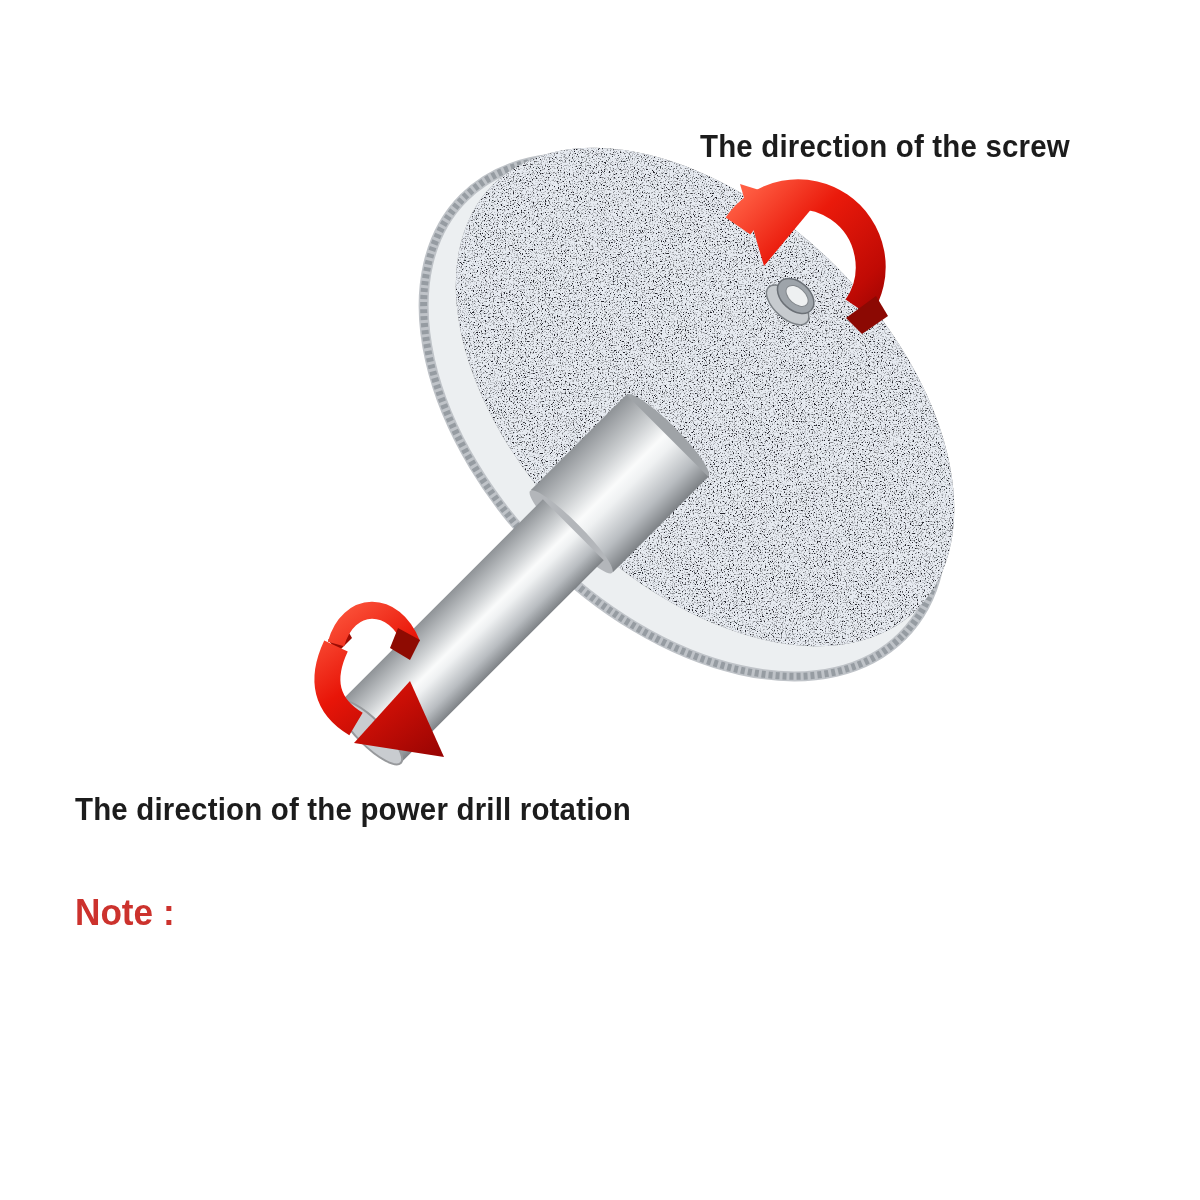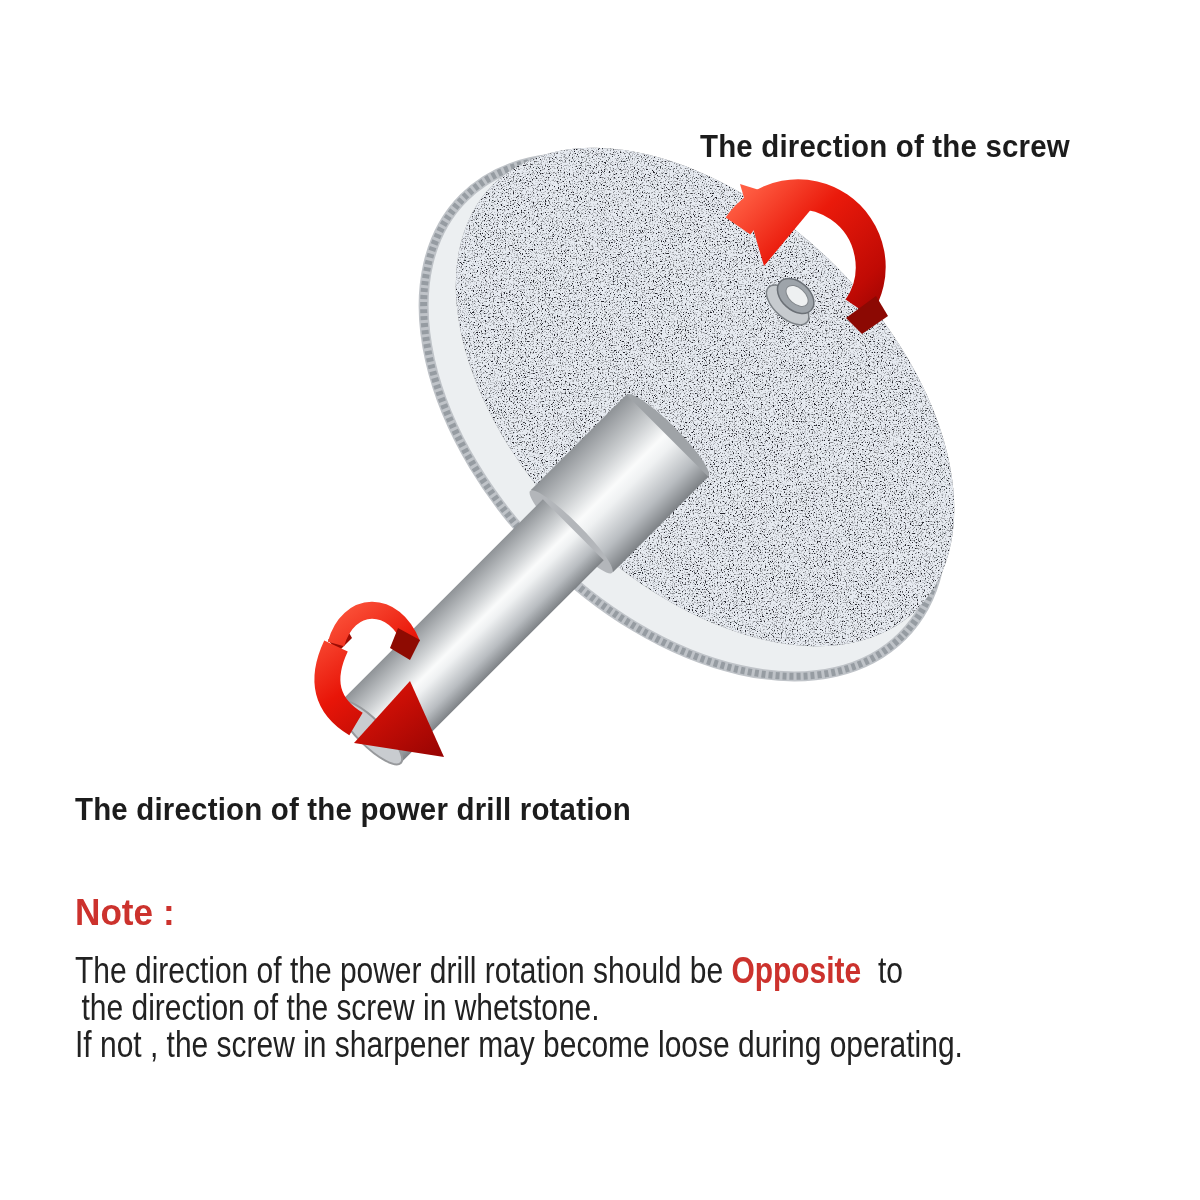--- a/index.html
+++ b/index.html
@@ -107,19 +107,14 @@
       <polygon points="410,681 354,743 444,757" fill="url(#gradRedBot)"></polygon>
     </g>
   </svg>
 
   <div class="txt heading heading-screw">The direction of the screw</div>
 
   <div class="txt heading heading-drill">The direction of the power drill rotation</div>
 
   <div class="txt note-label">Note :</div>
 
-  <div class="note-body">
-    <div class="body-line"><span>The direction of the power drill rotation should be </span><span class="em-red">Opposite</span><span>  to</span></div>
-    <div class="body-line indent">the direction of the screw in whetstone.</div>
-    <div class="body-line">If not , the screw in sharpener may become loose during operating.</div>
-  </div>
 
 </div>
 
 </body></html>

